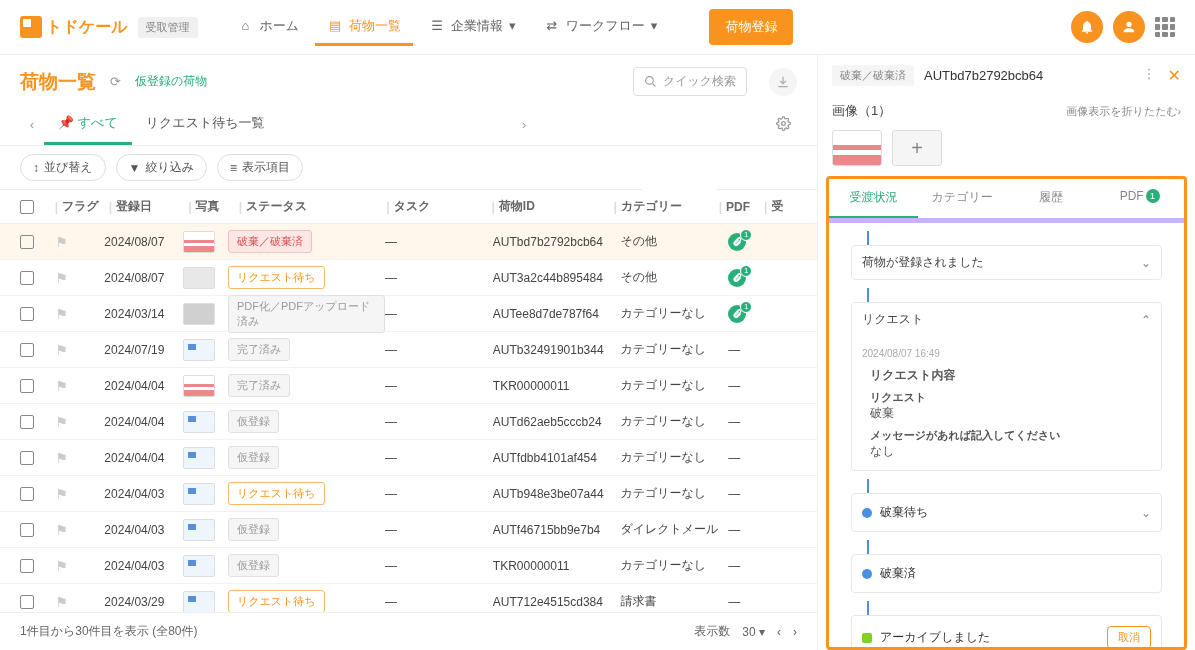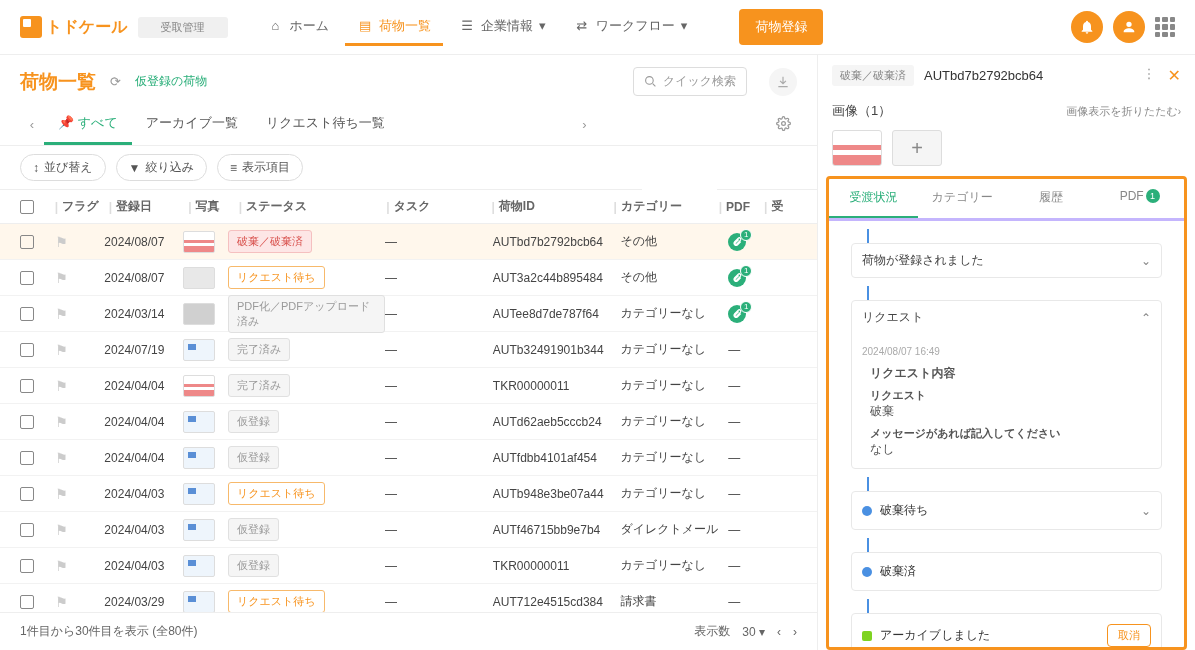--- a/index.html
+++ b/index.html
@@ -4,21 +4,21 @@
 <style>
 * { box-sizing: border-box; margin: 0; padding: 0; font-family: -apple-system, BlinkMacSystemFont, "Segoe UI", "Hiragino Sans", Meiryo, sans-serif; }
 body { background: #fff; font-size: 13px; color: #333; width: 1195px; height: 650px; overflow: hidden; }
 
 
 .header { height: 55px; display: flex; align-items: center; padding: 0 20px; border-bottom: 1px solid #eee; }
 .logo { display: flex; align-items: center; gap: 4px; margin-right: 8px; }
 .logo-cube { width: 22px; height: 22px; background: #f7931e; border-radius: 3px; position: relative; }
 .logo-cube::before { content: ''; position: absolute; top: 3px; left: 3px; width: 8px; height: 8px; background: #fff; border-radius: 1px; }
 .logo-text { color: #f7931e; font-weight: 700; font-size: 16px; }
-.logo-badge { background: #f0f0f0; color: #888; padding: 3px 23px; border-radius: 3px; font-size: 11px; margin-left: 6px; }
+.logo-badge { background: #f0f0f0; color: #888; padding: 3px 8px; border-radius: 3px; font-size: 11px; margin-left: 6px; }
 .nav { display: flex; gap: 4px; margin-left: 20px; }
 .nav-item { display: flex; align-items: center; gap: 6px; padding: 8px 12px; color: #666; cursor: pointer; border-bottom: 3px solid transparent; font-size: 13px; }
 .nav-item.active { color: #f7931e; border-bottom-color: #f7931e; }
 .nav-icon { width: 16px; height: 16px; display: inline-flex; align-items: center; justify-content: center; }
 .btn-primary { background: #f7931e; color: #fff; border: none; padding: 9px 16px; border-radius: 4px; cursor: pointer; font-size: 13px; margin-left: 40px; }
 .header-right { margin-left: auto; display: flex; align-items: center; gap: 10px; }
 .icon-circle { width: 32px; height: 32px; border-radius: 50%; background: #f7931e; display: flex; align-items: center; justify-content: center; color: #fff; cursor: pointer; }
 .apps-icon { width: 20px; height: 20px; display: grid; grid-template-columns: repeat(3, 1fr); gap: 2px; cursor: pointer; }
 .apps-icon span { background: #888; border-radius: 1px; }
 
@@ -91,21 +91,21 @@
 
 .img-section { padding: 0 14px 10px; }
 .img-title-row { display: flex; align-items: center; padding: 6px 0 10px; }
 .img-title { font-size: 13px; color: #444; }
 .img-fold { margin-left: auto; font-size: 11px; color: #888; cursor: pointer; }
 .thumbs { display: flex; gap: 10px; }
 .thumb-lg { width: 50px; height: 36px; border: 1px solid #ddd; background: linear-gradient(#fff 40%, #e88 40%, #e88 55%, #fff 55%, #fff 70%, #e88 70%); border-radius: 3px; }
 .thumb-add { width: 50px; height: 36px; border: 1px solid #ddd; background: #f5f5f5; display: flex; align-items: center; justify-content: center; color: #888; font-size: 20px; border-radius: 3px; cursor: pointer; }
 
 .detail-box { border: 3px solid #f7931e; margin: 0 8px; border-radius: 4px; flex: 1; display: flex; flex-direction: column; overflow: hidden; }
-.detail-tabs { display: flex; border-bottom: 3px solid #c4b5fd; position: relative; }
+.detail-tabs { display: flex; border-bottom: 5px solid #c4b5fd; position: relative; }
 .dtab { flex: 1; text-align: center; padding: 10px 4px; font-size: 12px; color: #888; cursor: pointer; border-bottom: 2px solid transparent; }
 .dtab.active { color: #2baf7a; border-bottom-color: #2baf7a; }
 .pdf-badge { background: #2baf7a; color: #fff; width: 14px; height: 14px; border-radius: 50%; font-size: 9px; display: inline-flex; align-items: center; justify-content: center; margin-left: 2px; vertical-align: top; }
 
 .timeline { padding: 8px 22px; overflow-y: auto; flex: 1; }
 .tl-item { border: 1px solid #e8e8e8; border-radius: 4px; margin-bottom: 8px; background: #fff; }
 .tl-head { display: flex; align-items: center; padding: 8px 10px; font-size: 12px; color: #444; }
 .tl-head .sub { font-size: 10px; color: #aaa; margin-top: 20px; }
 .tl-toggle { margin-left: auto; color: #888; }
 .tl-body { padding: 0 10px 10px 18px; font-size: 12px; color: #555; }
@@ -190,21 +190,20 @@
         <svg width="14" height="14" viewBox="0 0 24 24" fill="none" stroke="#aaa" stroke-width="2">
             <path d="M12 3v12m-5-5l5 5 5-5M4 20h16"></path>
           </svg>
       </div>
     </div>
 
     <div class="tabs-row">
       <div class="tab-nav">‹</div>
       <div id="tabs-container" style="display: flex; text-align: center;">
           <div class="tab active">📌 すべて</div>
-          <div class="tab">アーカイブ一覧</div>
           <div class="tab">リクエスト待ち一覧</div>
         </div>
       <div class="tab-nav" style="margin-left:auto;">›</div>
       <div class="gear-btn">
         <svg width="15" height="15" viewBox="0 0 24 24" fill="none" stroke="#999" stroke-width="2">
             <circle cx="12" cy="12" r="3"></circle>
             <path d="M19.4 15a1.65 1.65 0 00.33 1.82l.06.06a2 2 0 11-2.83 2.83l-.06-.06a1.65 1.65 0 00-1.82-.33 1.65 1.65 0 00-1 1.51V21a2 2 0 01-4 0v-.09a1.65 1.65 0 00-1-1.51 1.65 1.65 0 00-1.82.33l-.06.06a2 2 0 11-2.83-2.83l.06-.06a1.65 1.65 0 00.33-1.82 1.65 1.65 0 00-1.51-1H3a2 2 0 010-4h.09a1.65 1.65 0 001.51-1 1.65 1.65 0 00-.33-1.82l-.06-.06a2 2 0 112.83-2.83l.06.06a1.65 1.65 0 001.82.33h0a1.65 1.65 0 001-1.51V3a2 2 0 014 0v.09a1.65 1.65 0 001 1.51 1.65 1.65 0 001.82-.33l.06-.06a2 2 0 112.83 2.83l-.06.06a1.65 1.65 0 00-.33 1.82v0a1.65 1.65 0 001.51 1H21a2 2 0 010 4h-.09a1.65 1.65 0 00-1.51 1z"></path>
           </svg>
       </div>
     </div>

